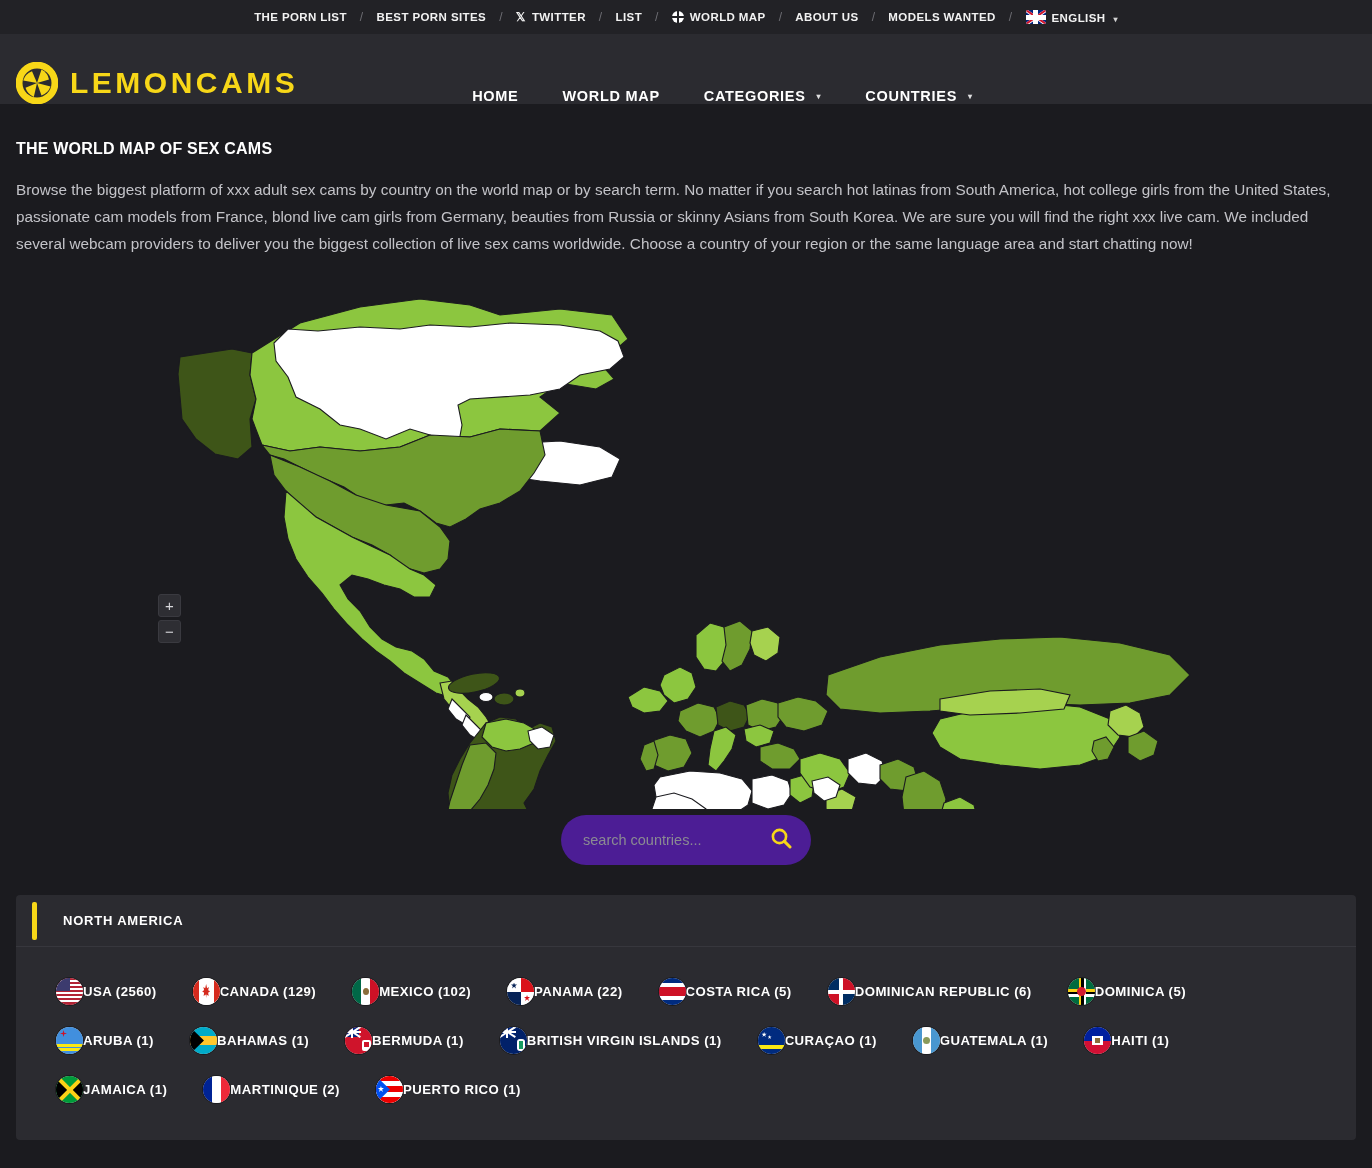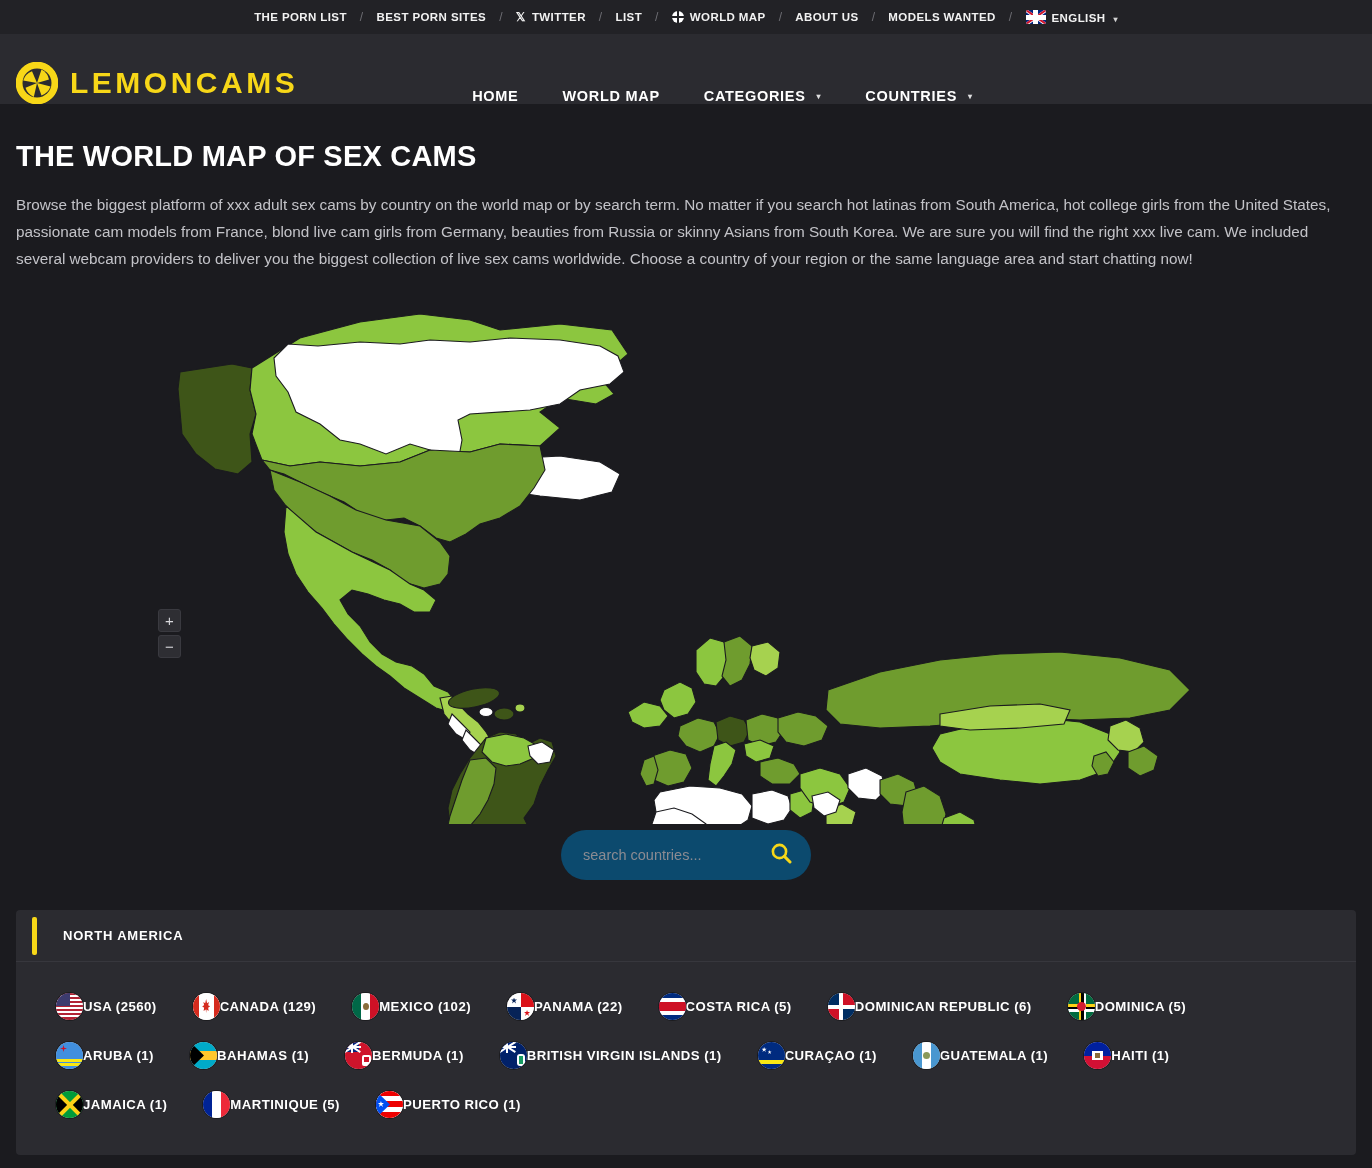--- a/index.html
+++ b/index.html
@@ -105,21 +105,21 @@
     flex: 1; background: transparent; border: 0; outline: 0;
     color: #fff; font-size: 14.5px;
     font-family: "Liberation Sans", sans-serif;
   }
   .searchwrap input::placeholder { color: #8b8b92; }
   .mag { flex: 0 0 auto; cursor: pointer; }
 
   
   .wrap { width: 1372px; padding: 0 16px; }
   h1.page-title {
-    font-size: 29px; font-weight: 700; color: #fff;
+    font-size: 16px; font-weight: 700; color: #fff;
     letter-spacing: .2px; margin: 36px 0 0 0;
   }
   p.intro {
     margin-top: 18px;
     font-size: 15.3px; line-height: 27px; color: #c3c3c8;
     max-width: 1340px;
   }
 
   
   .mapbox { position: relative; height: 530px; margin-top: 22px; }
@@ -129,21 +129,21 @@
     width: 23px; height: 23px; background: #2e2e33;
     border-radius: 3px; color: #d8d8dc; font-size: 15px;
     display: flex; align-items: center; justify-content: center;
     margin-bottom: 3px; cursor: pointer; user-select: none;
     border: 1px solid #3a3a40;
   }
 
   
   .csearch-row { display: flex; justify-content: center; margin-top: 6px; }
   .csearch {
-    width: 250px; height: 50px; background: #0c4a6e;
+    width: 250px; height: 50px; background: #4c1d95;
     border-radius: 25px; display: flex; align-items: center;
     padding: 0 20px 0 22px;
   }
   .csearch input {
     flex: 1; background: transparent; border: 0; outline: 0;
     color: #fff; font-size: 14.5px;
     font-family: "Liberation Sans", sans-serif;
   }
   .csearch input::placeholder { color: #8b8b92; }
 
@@ -555,21 +555,21 @@
         </span>
         <span class="lbl">JAMAICA (1)</span>
       </a>
 
       <a href="#" class="citem">
         <span class="fl">
           <b style="left:0;top:0;width:9px;height:27px;background:#002395"></b>
           <b style="left:9px;top:0;width:9px;height:27px;background:#fff"></b>
           <b style="left:18px;top:0;width:9px;height:27px;background:#ed2939"></b>
         </span>
-        <span class="lbl">MARTINIQUE (5)</span>
+        <span class="lbl">MARTINIQUE (2)</span>
       </a>
 
       <a href="#" class="citem">
         <span class="fl">
           <b style="left:0;top:0;width:27px;height:27px;background:#fff"></b>
           <b style="left:0;top:0;width:27px;height:5px;background:#ed0000"></b>
           <b style="left:0;top:10px;width:27px;height:6px;background:#ed0000"></b>
           <b style="left:0;top:21px;width:27px;height:6px;background:#ed0000"></b>
           <b style="left:0;top:0;width:14px;height:27px;background:#0050f0;clip-path:polygon(0 0,100% 50%,0 100%)"></b>
           <b style="left:2px;top:10px;width:6px;height:6px;background:#fff;clip-path:polygon(50% 0,62% 35%,100% 35%,70% 58%,82% 100%,50% 72%,18% 100%,30% 58%,0 35%,38% 35%)"></b>

